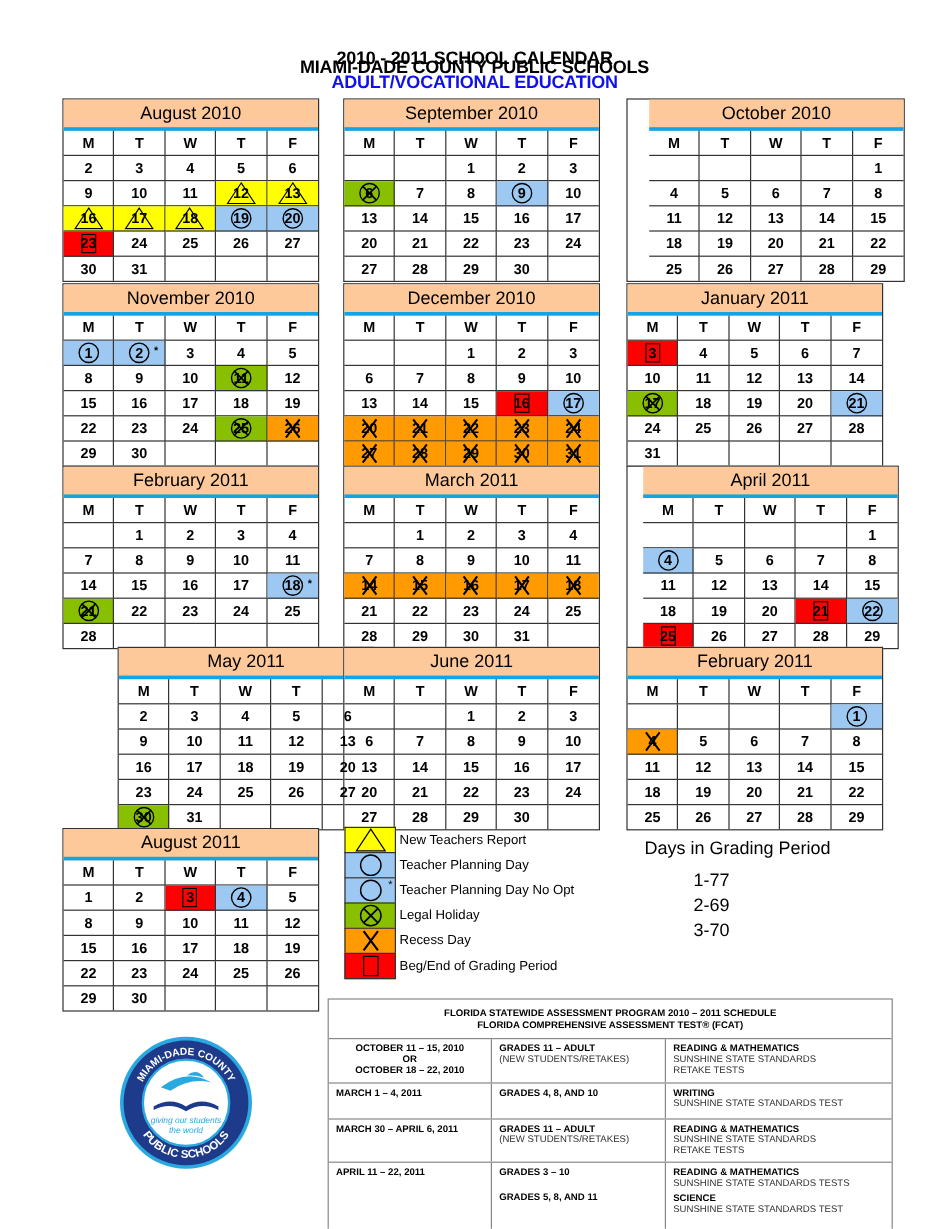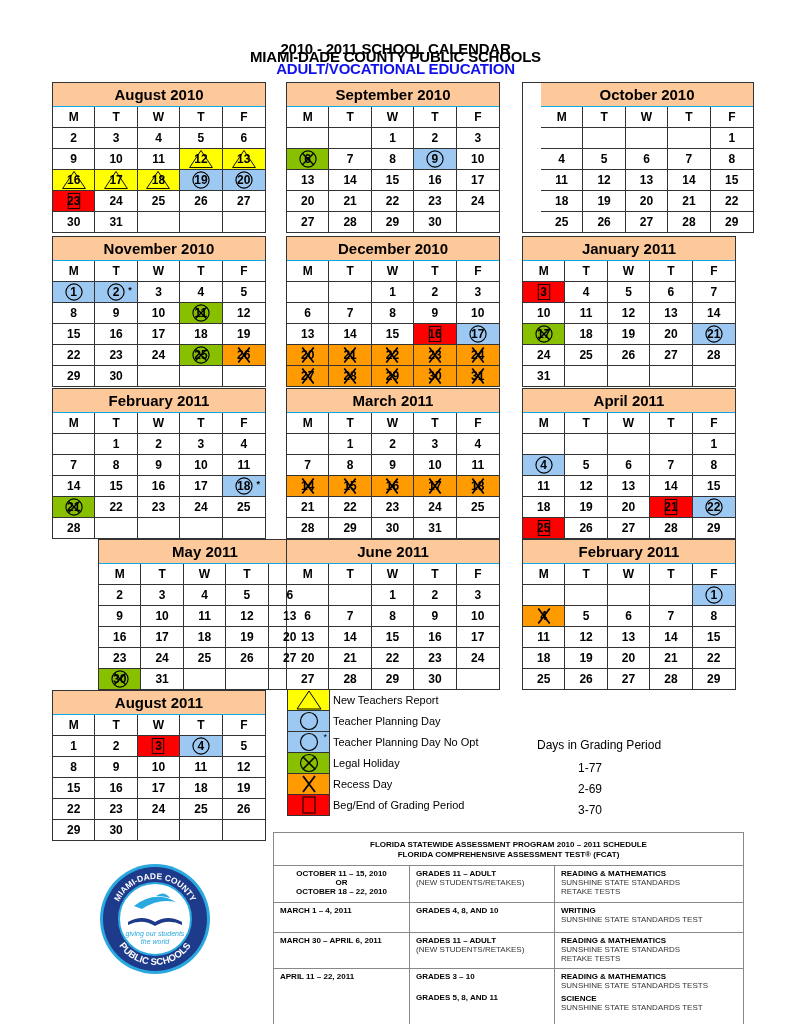--- a/index.html
+++ b/index.html
@@ -2,39 +2,39 @@
 <html><head>
 <meta charset="utf-8">
 <style>
   html,body{margin:0;padding:0;background:#fff;}
   body{width:791px;height:1024px;position:relative;overflow:hidden;font-family:"Liberation Sans",sans-serif;color:#000;}
   .title{position:absolute;left:0;width:791px;text-align:center;font-weight:bold;font-size:15px;letter-spacing:-0.2px;}
   .t1{top:20px;margin-top:28px;}
   .t2{top:40px;}
   .t3{top:60px;color:#1010ee;}
   .month{position:absolute;width:212px;border:1px solid #333;background:#fff;}
-  .mhead{height:23px;background:#fdc99a;border-bottom:1px solid #0ea5e9;text-align:center;font-weight:bold;font-size:15px;line-height:23px;}
+  .mhead{height:23px;background:#fdc99a;border-bottom:3px solid #0ea5e9;text-align:center;font-weight:normal;font-size:15px;line-height:23px;}
   .grid{display:grid;grid-template-columns:repeat(5,1fr);}
   .cell{height:20px;border-right:1px solid #333;border-bottom:1px solid #333;text-align:center;font-weight:bold;font-size:12px;line-height:20px;position:relative;}
   .cell:nth-child(5n){border-right:none;}
   .grid .cell.lastrow{border-bottom:none;}
   .c-yellow{background:#ffff00;}
   .c-blue{background:#9cc8f2;}
   .c-green{background:#88c000;}
   .c-orange{background:#ff9a00;}
   .c-red{background:#ff0000;}
   .sym{position:absolute;left:50%;top:50%;transform:translate(-50%,-50%);pointer-events:none;}
   .num{position:relative;z-index:2;}
   .star{position:absolute;right:5px;top:-2px;font-size:9px;}
   .legend{position:absolute;left:287px;top:689px;}
   .lrow{height:21px;display:flex;align-items:center;}
   .lsw{width:41px;height:20px;border:1px solid #333;border-bottom:none;position:relative;}
   .lrow:last-child .lsw{border-bottom:1px solid #333;}
   .ltxt{font-size:11px;margin-left:3px;}
-  .gp{position:absolute;left:537px;top:699px;font-size:12px;margin-top:39px;}
+  .gp{position:absolute;left:537px;top:699px;font-size:15px;}
   .gp .h{margin-bottom:9px;}
   .gp .v{margin-left:41px;height:21px;}
   .fcat{position:absolute;left:273px;top:832px;width:469px;border:1px solid #888;font-size:8px;}
   .fcat .fh{text-align:center;font-weight:bold;padding:7px 0 5px;border-bottom:1px solid #888;line-height:10px;}
   .frow{display:grid;grid-template-columns:135px 145px 1fr;border-bottom:1px solid #888;}
   .frow:last-child{border-bottom:none;}
   .frow>div{padding:3px 6px;line-height:9px;}
   .frow>div+div{border-left:1px solid #888;}
   .b{font-weight:bold;display:block;}
   .n{color:#333;display:block;}
@@ -401,21 +401,21 @@
         <div class="cell"><span class="num">23</span></div>
         <div class="cell"><span class="num">24</span></div>
         <div class="cell"><span class="num">25</span></div>
         <div class="cell lastrow"><span class="num">28</span></div>
         <div class="cell lastrow"><span class="num">29</span></div>
         <div class="cell lastrow"><span class="num">30</span></div>
         <div class="cell lastrow"><span class="num">31</span></div>
         <div class="cell lastrow"></div>
       </div>
     </div>
-    <div class="month" style="left: 522px; top: 388px;">
+    <div class="month" style="left: 522px; top: 388px; padding-left: 13px;">
       <div class="mhead">April 2011</div>
       <div class="grid">
         <div class="cell">M</div>
         <div class="cell">T</div>
         <div class="cell">W</div>
         <div class="cell">T</div>
         <div class="cell">F</div>
         <div class="cell"></div>
         <div class="cell"></div>
         <div class="cell"></div>

